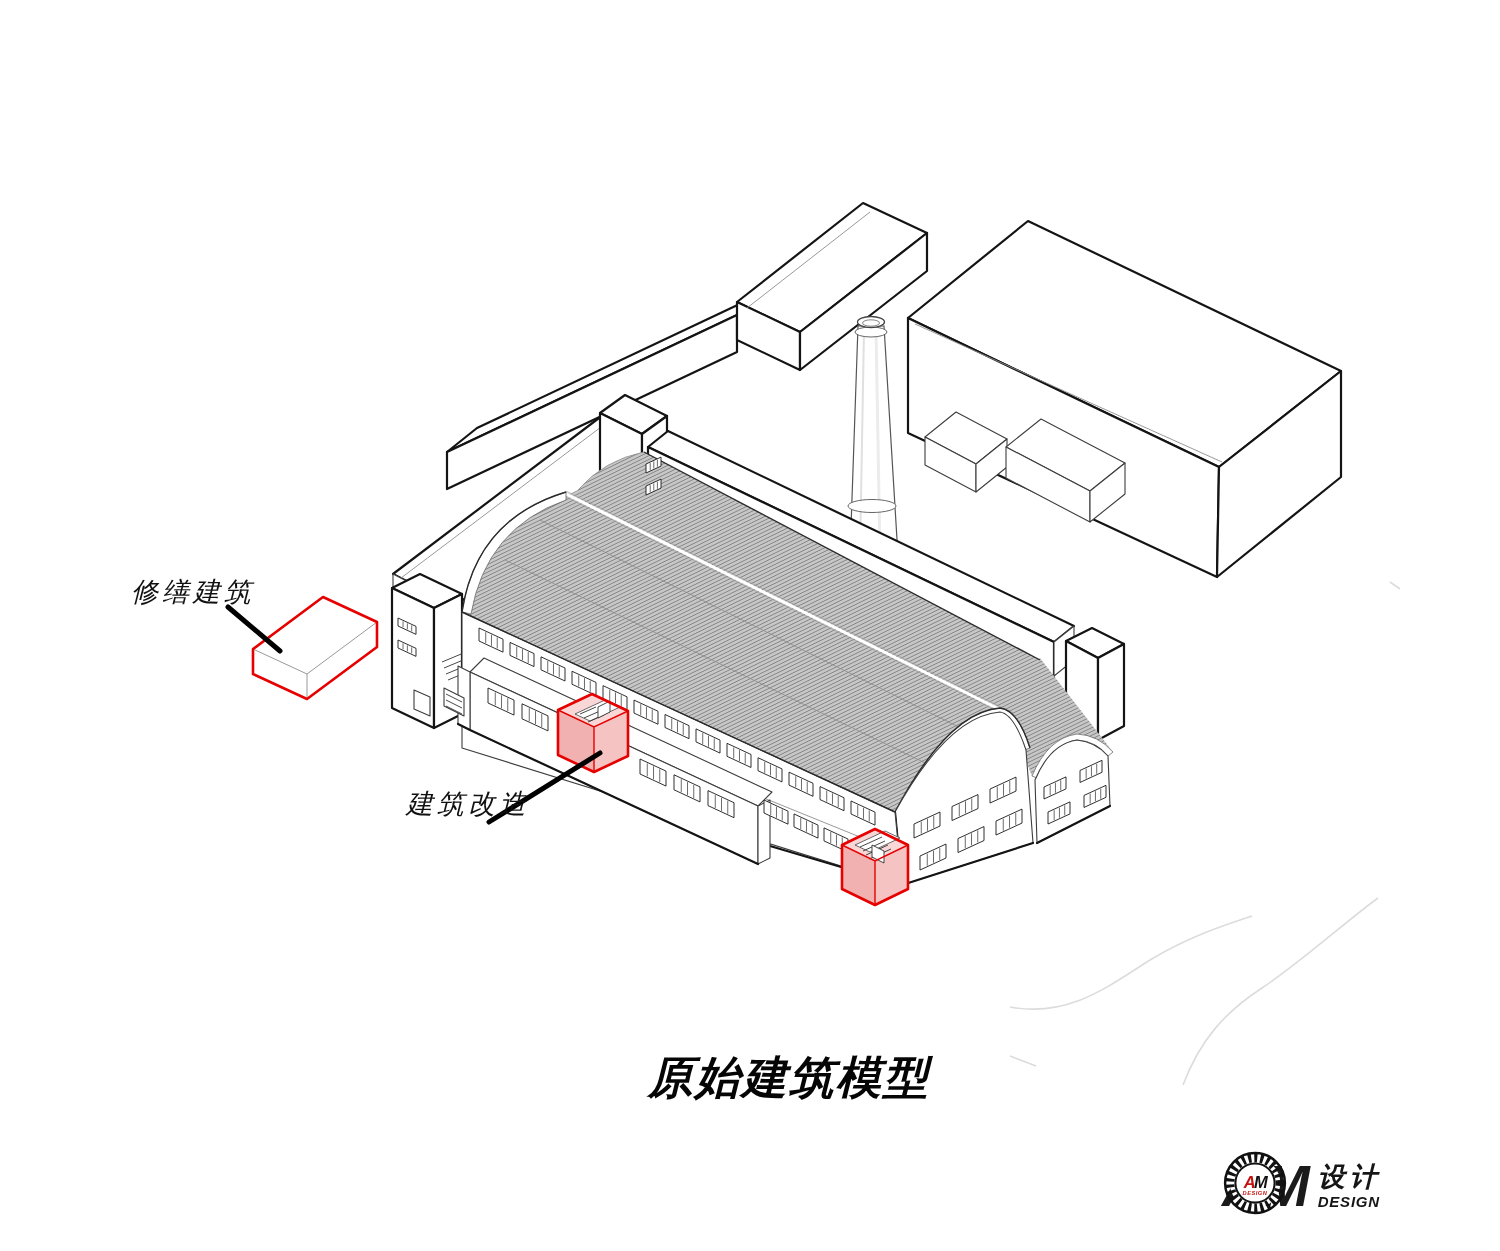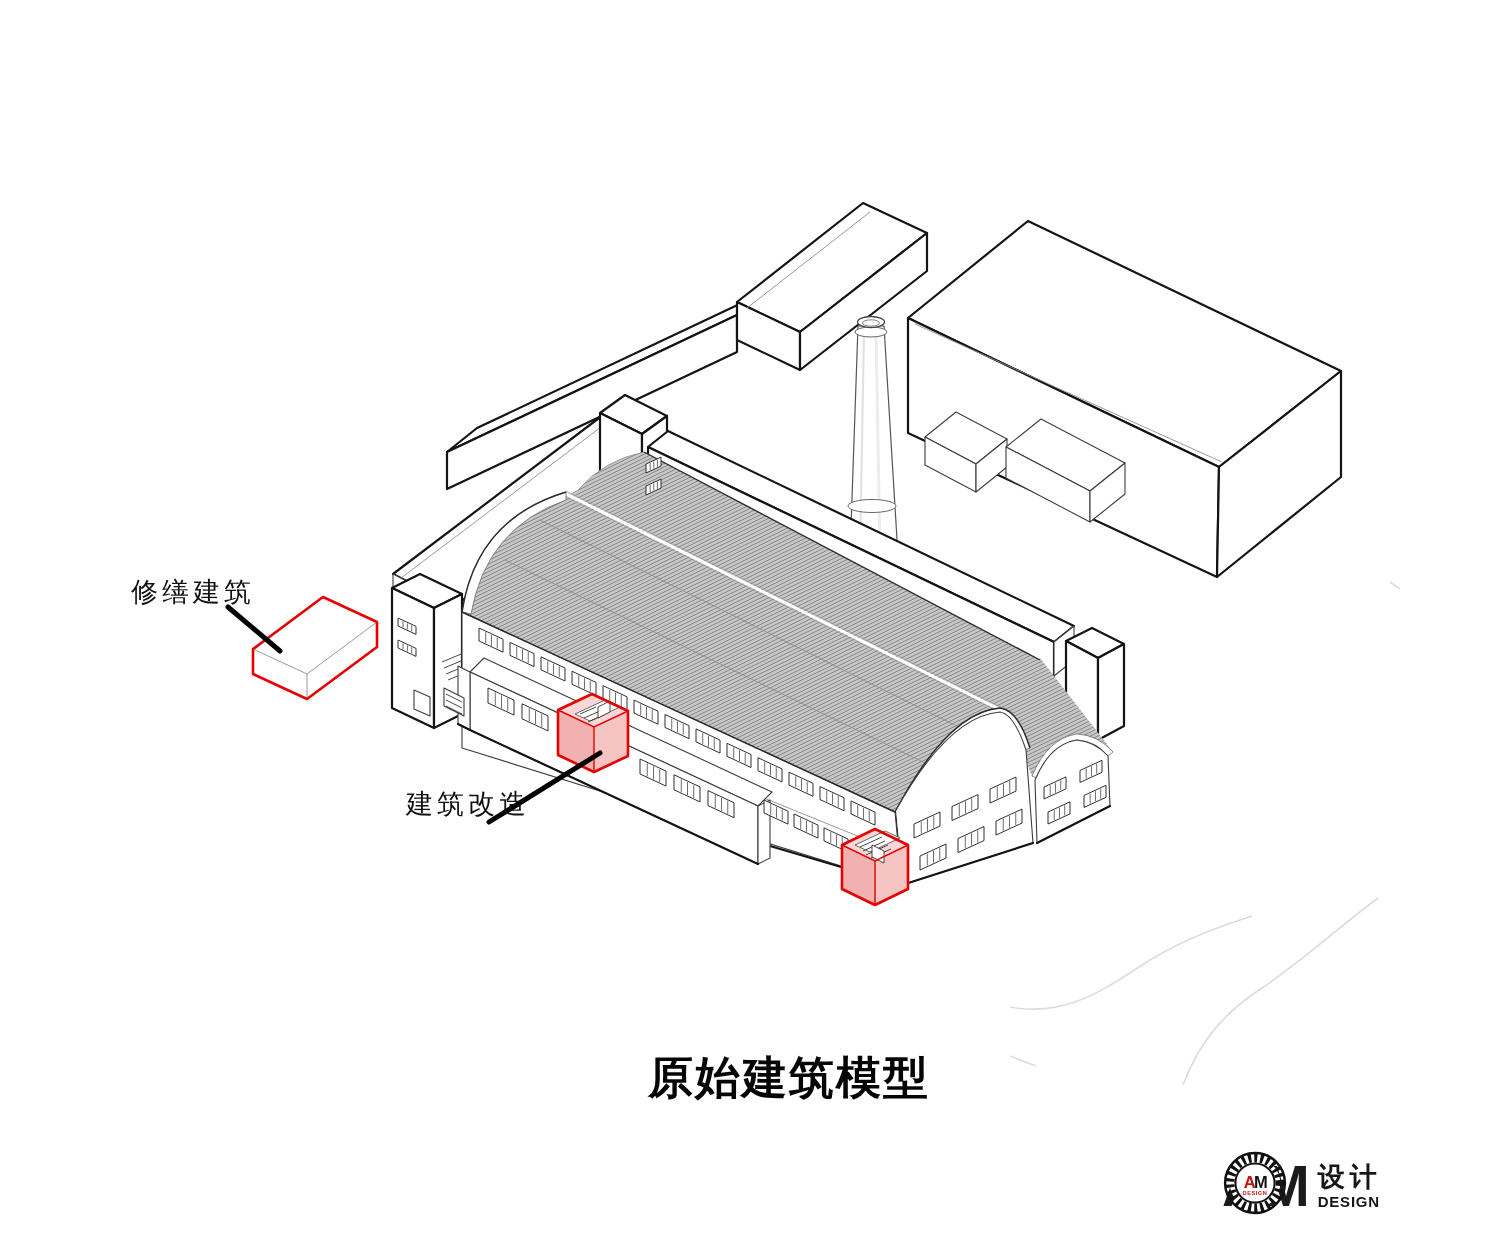--- a/index.html
+++ b/index.html
@@ -1,17 +1,17 @@
 <!DOCTYPE html>
 <html style="--red: #e60000; --pink-top: #fad7d7; --pink-a: #f2b1b1; --pink-b: #f6c3c3;"><head>
 <meta charset="utf-8">
 <style>
   html,body{margin:0;padding:0;background:#fff;}
   .stage{position:relative;width:1500px;height:1251px;background:#fff;overflow:hidden;
-         font-family:"Liberation Sans","DejaVu Sans",sans-serif;}
+         font-family:"Liberation Sans","DejaVu Sans",sans-serif;font-style:italic;}
   svg{position:absolute;left:0;top:0;}
   .lbl{position:absolute;color:#111;font-size:27px;letter-spacing:4px;font-weight:500;white-space:nowrap;}
   .title{position:absolute;left:648px;top:1048px;color:#050505;font-size:45px;font-weight:800;
          letter-spacing:2px;white-space:nowrap;text-align:center;}
   .logo{position:absolute;left:1222px;top:1150px;height:72px;display:flex;align-items:center;gap:9px;}
   .logo .wordmark{font-size:57px;font-weight:700;letter-spacing:-1px;color:#1b1b1b;line-height:1;}
   .logo .stack{display:flex;flex-direction:column;justify-content:flex-end;line-height:1;}
   .logo .cn{font-size:27px;font-weight:700;letter-spacing:5px;color:#161616;}
   .logo .en{font-size:15px;font-weight:700;letter-spacing:0.8px;color:#161616;margin-top:3px;}
   

